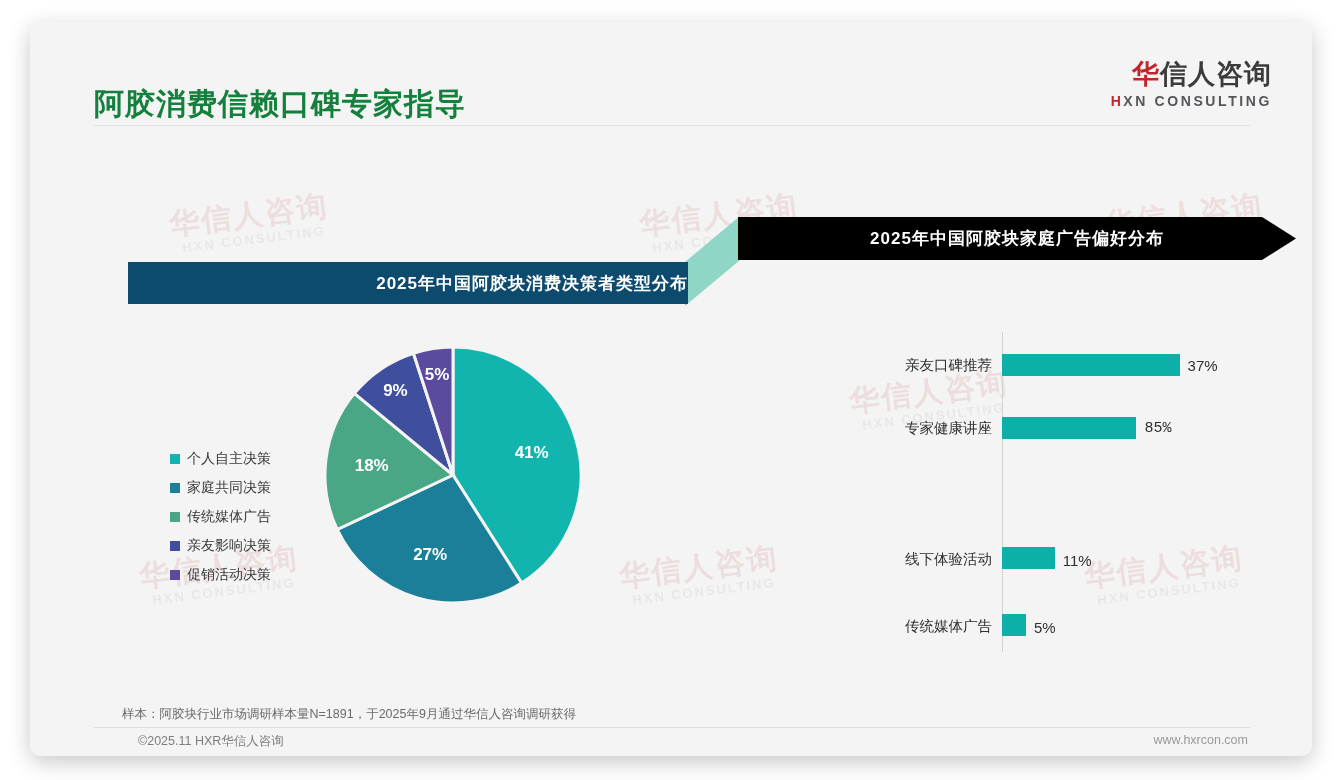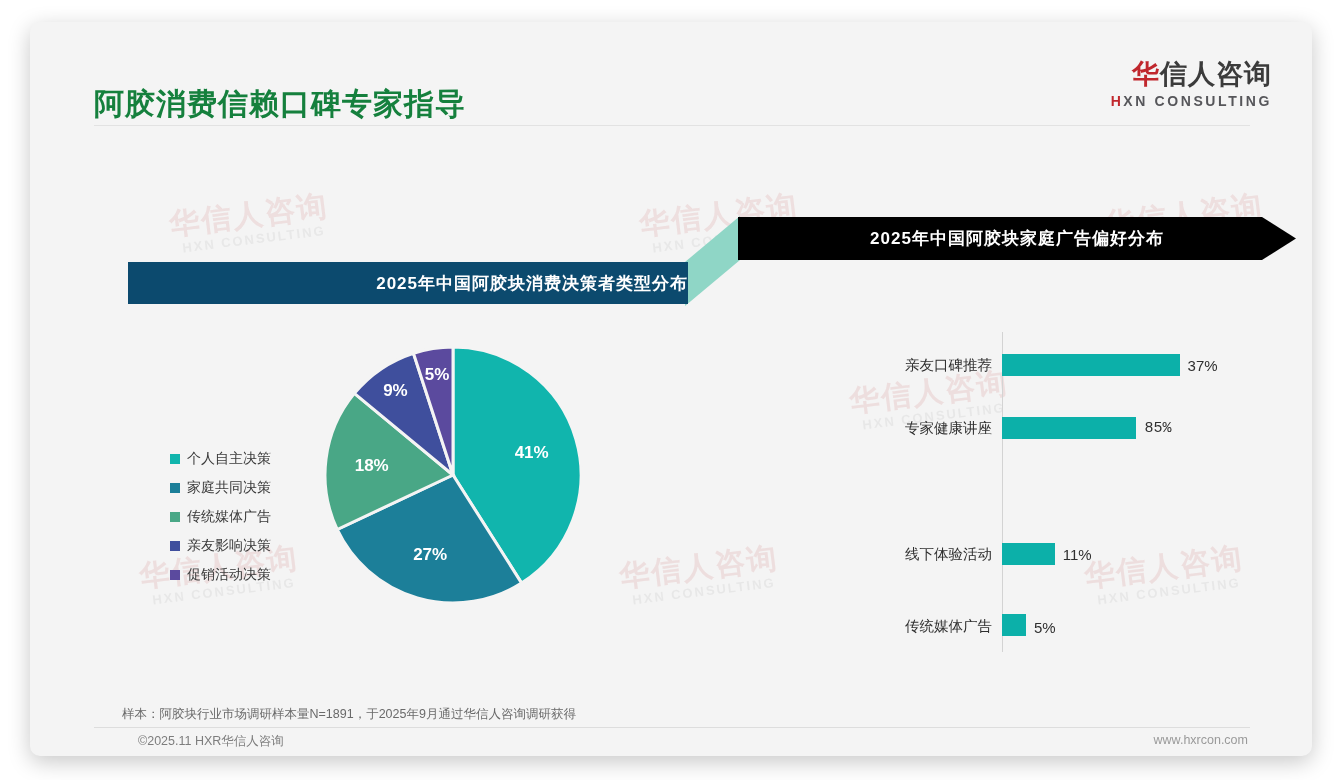--- a/index.html
+++ b/index.html
@@ -343,21 +343,21 @@
     <div class="bar-row" style="top:28px;">
       <span class="bar-label">亲友口碑推荐</span>
       <span class="bar-fill" style="width: 177.6px;"></span>
       <span class="bar-value">37%</span>
     </div>
     <div class="bar-row" style="top:91px;font-family:Liberation Mono, monospace;">
       <span class="bar-label">专家健康讲座</span>
       <span class="bar-fill" style="width: 134.4px;"></span>
       <span class="bar-value">85%</span>
     </div>
-    <div class="bar-row" style="top:217px;">
+    <div class="bar-row" style="top:217px;align-items:flex-end;">
       <span class="bar-label">线下体验活动</span>
       <span class="bar-fill" style="width: 52.8px;"></span>
       <span class="bar-value">11%</span>
     </div>
     <div class="bar-row" style="top:284px;align-items:flex-end;">
       <span class="bar-label">传统媒体广告</span>
       <span class="bar-fill" style="width: 24px;"></span>
       <span class="bar-value">5%</span>
     </div>
   </div>

